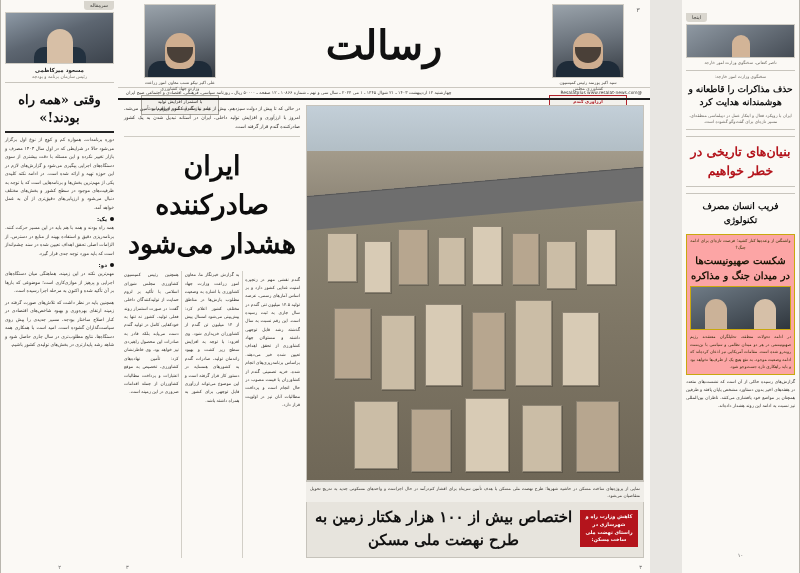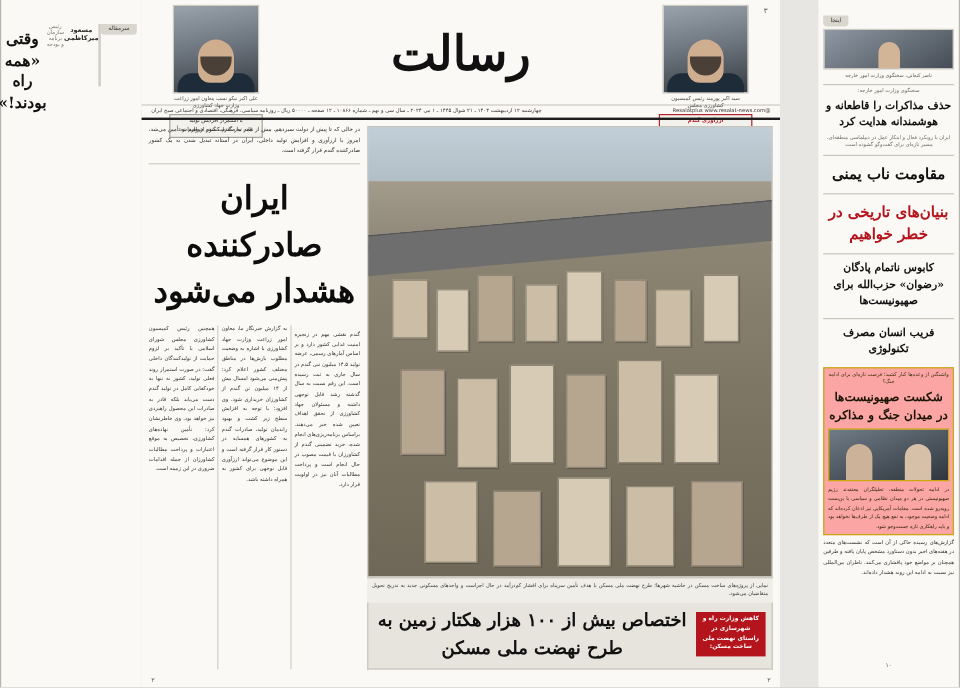--- a/index.html
+++ b/index.html
@@ -15,22 +15,22 @@
     overflow: hidden;
     display: flex;
     flex-direction: row-reverse;
   }
 
   
   .col-right {            
     width: 118px;
     background: #fbf9f5;
     border-left: 1px solid #b9b6ae;
-    display: flex; flex-direction: row;
-    padding: 20px 4px;
+    display: flex; flex-direction: column;
+    padding: 1px 4px;
   }
   .col-main {
     flex: 1;
     background: #fbf9f5;
     display: flex; flex-direction: column;
     position: relative;
   }
   .col-left {             
     width: 118px;
     background: #fbf9f5;
@@ -405,27 +405,25 @@
         <div class="h"></div>
       </div>
     <div class="lc-cap">ناصر کنعانی، سخنگوی وزارت امور خارجه</div>
     <div class="rule"></div>
 
     <div class="lc-mini">سخنگوی وزارت امور خارجه:</div>
     <div class="lc-head">حذف مذاکرات را قاطعانه و هوشمندانه هدایت کرد</div>
     <div class="lc-mini">ایران با رویکرد فعال و ابتکار عمل در دیپلماسی منطقه‌ای، مسیر تازه‌ای برای گفت‌وگو گشوده است.</div>
     <div class="rule"></div>
 
-    <div class="lc-head big">مقاومت ناب یمنی</div>
     <div class="rule"></div>
 
     <div class="lc-head big red">بنیان‌های تاریخی در خطر خواهیم</div>
     <div class="rule"></div>
 
-    <div class="lc-head">کابوس ناتمام پادگان «رضوان» حزب‌الله برای صهیونیست‌ها</div>
     <div class="rule"></div>
 
     <div class="lc-head">فریب انسان مصرف تکنولوژی</div>
 
     <div class="yellow-box">
       <div class="y-title">واشنگتن از وعده‌ها کنار کشید؛ فرصت تازه‌ای برای ادامه جنگ؟</div>
       <div class="y-head">شکست صهیونیست‌ها در میدان جنگ و مذاکره</div>
       <div class="yb-photo">
         <div class="p1"></div>
           <div class="p2"></div>

